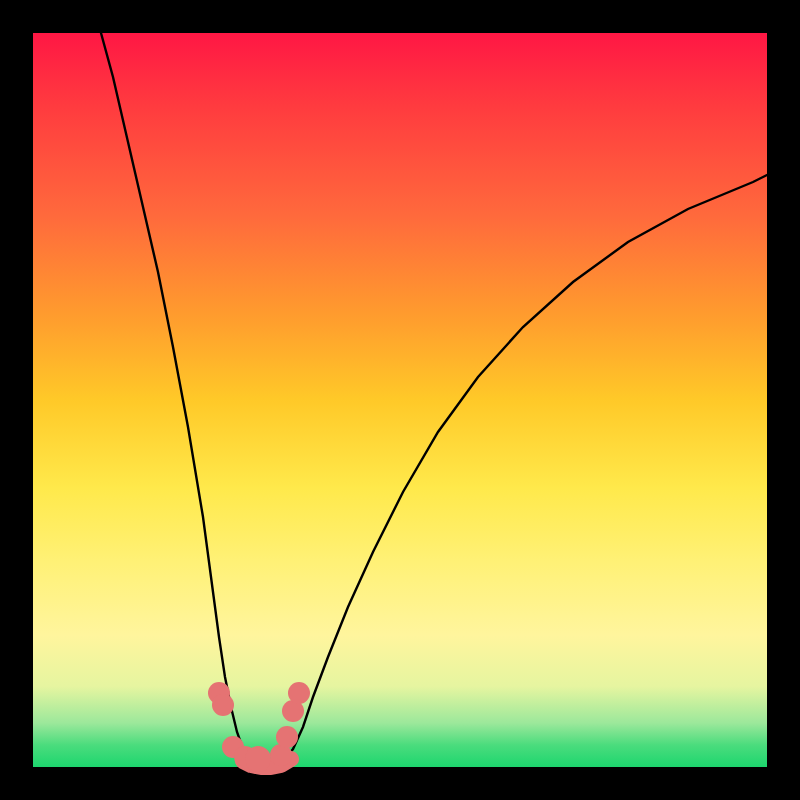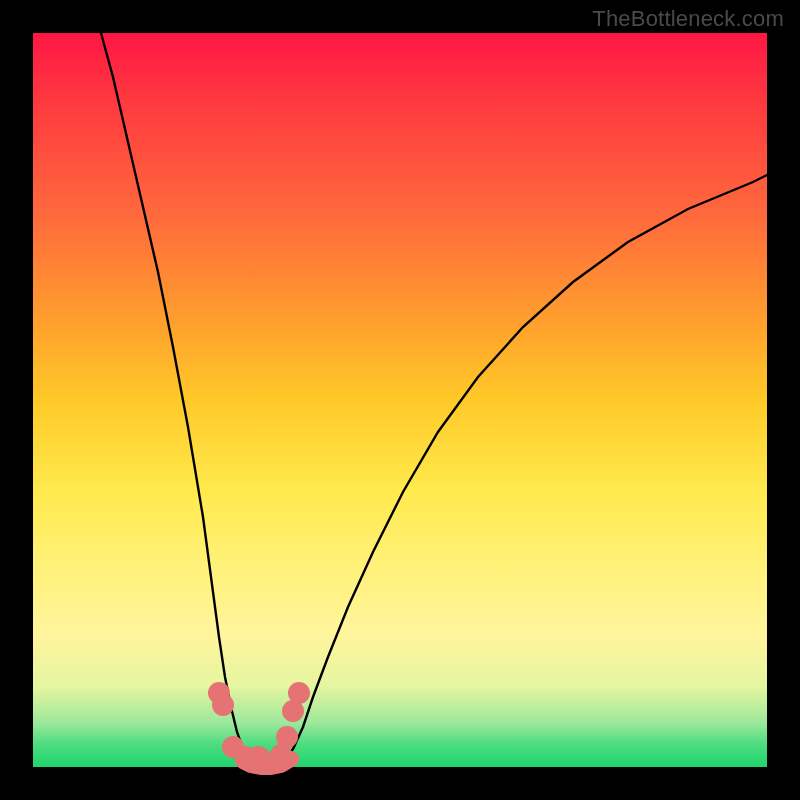--- a/index.html
+++ b/index.html
@@ -77,14 +77,13 @@
         <circle cx="200" cy="714" r="11" fill="#e57373"></circle>
         <circle cx="212" cy="724" r="11" fill="#e57373"></circle>
         <circle cx="248" cy="722" r="11" fill="#e57373"></circle>
         <circle cx="254" cy="704" r="11" fill="#e57373"></circle>
         <circle cx="260" cy="678" r="11" fill="#e57373"></circle>
         <circle cx="266" cy="660" r="11" fill="#e57373"></circle>
         <circle cx="225" cy="726" r="13" fill="#e57373"></circle>
       </g>
   </svg>
 
-  <div class="attribution">TheBottleneck.com</div>
 </div>
 
 </body></html>

